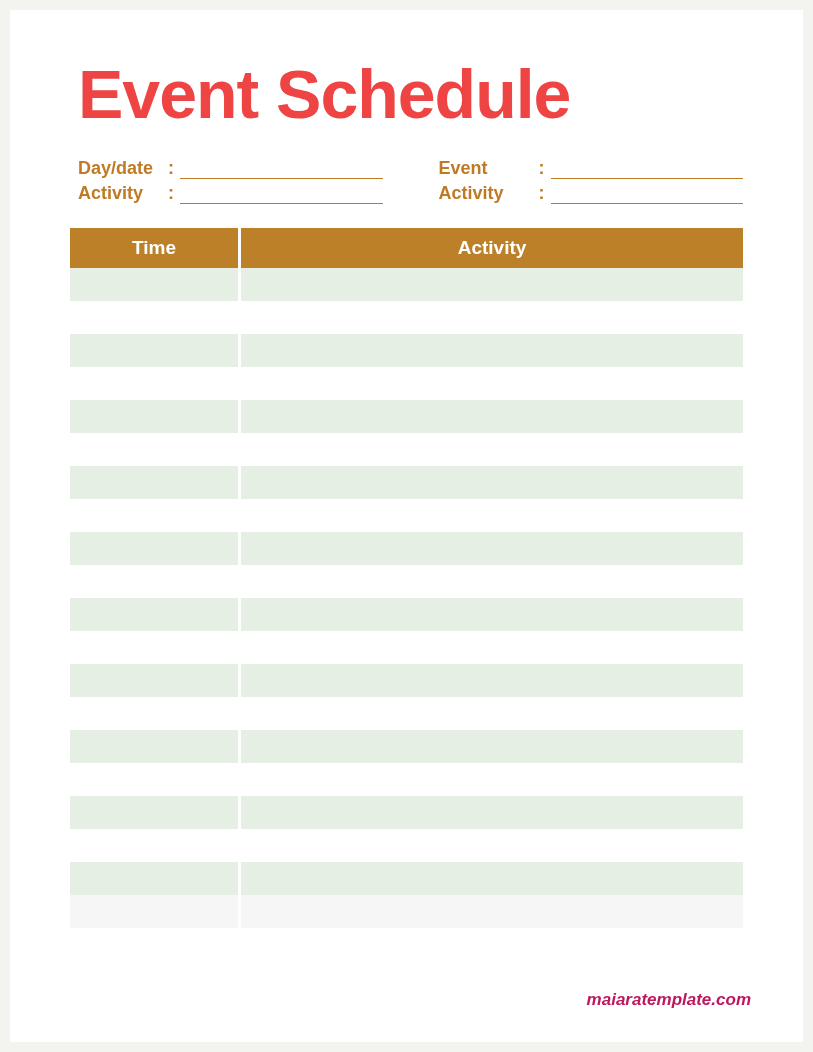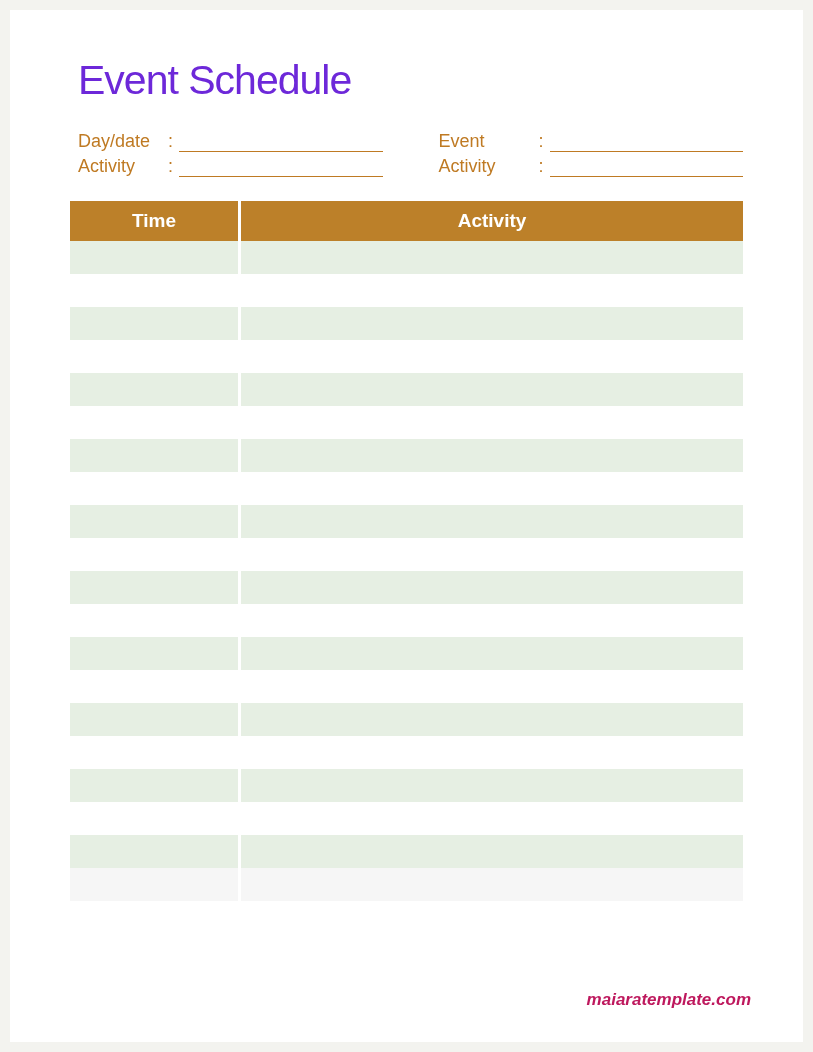--- a/index.html
+++ b/index.html
@@ -14,31 +14,32 @@
   .page{
     background:#ffffff;
     margin:10px;
     width:793px;
     height:1032px;
     box-sizing:border-box;
     padding:50px 60px 40px 60px;
     position:relative;
   }
   .title{
-    font-size:41px;
-    font-weight:400;
-    color:#6d28d9;
+    font-size:68px;
+    font-weight:700;
+    color:#ef4444;
     margin:0 0 30px 8px;
     letter-spacing:-1px;
     line-height:1;
   }
   .meta{
     display:flex;
     gap:56px;
     margin:0 0 20px 8px;
+    font-weight:bold;
   }
   .meta-col{flex:1;}
   .meta-row{
     display:flex;
     align-items:flex-end;
     color:#bf7a23;
     font-size:18px;
     margin-bottom:4px;
   }
   .meta-label{width:90px;}

